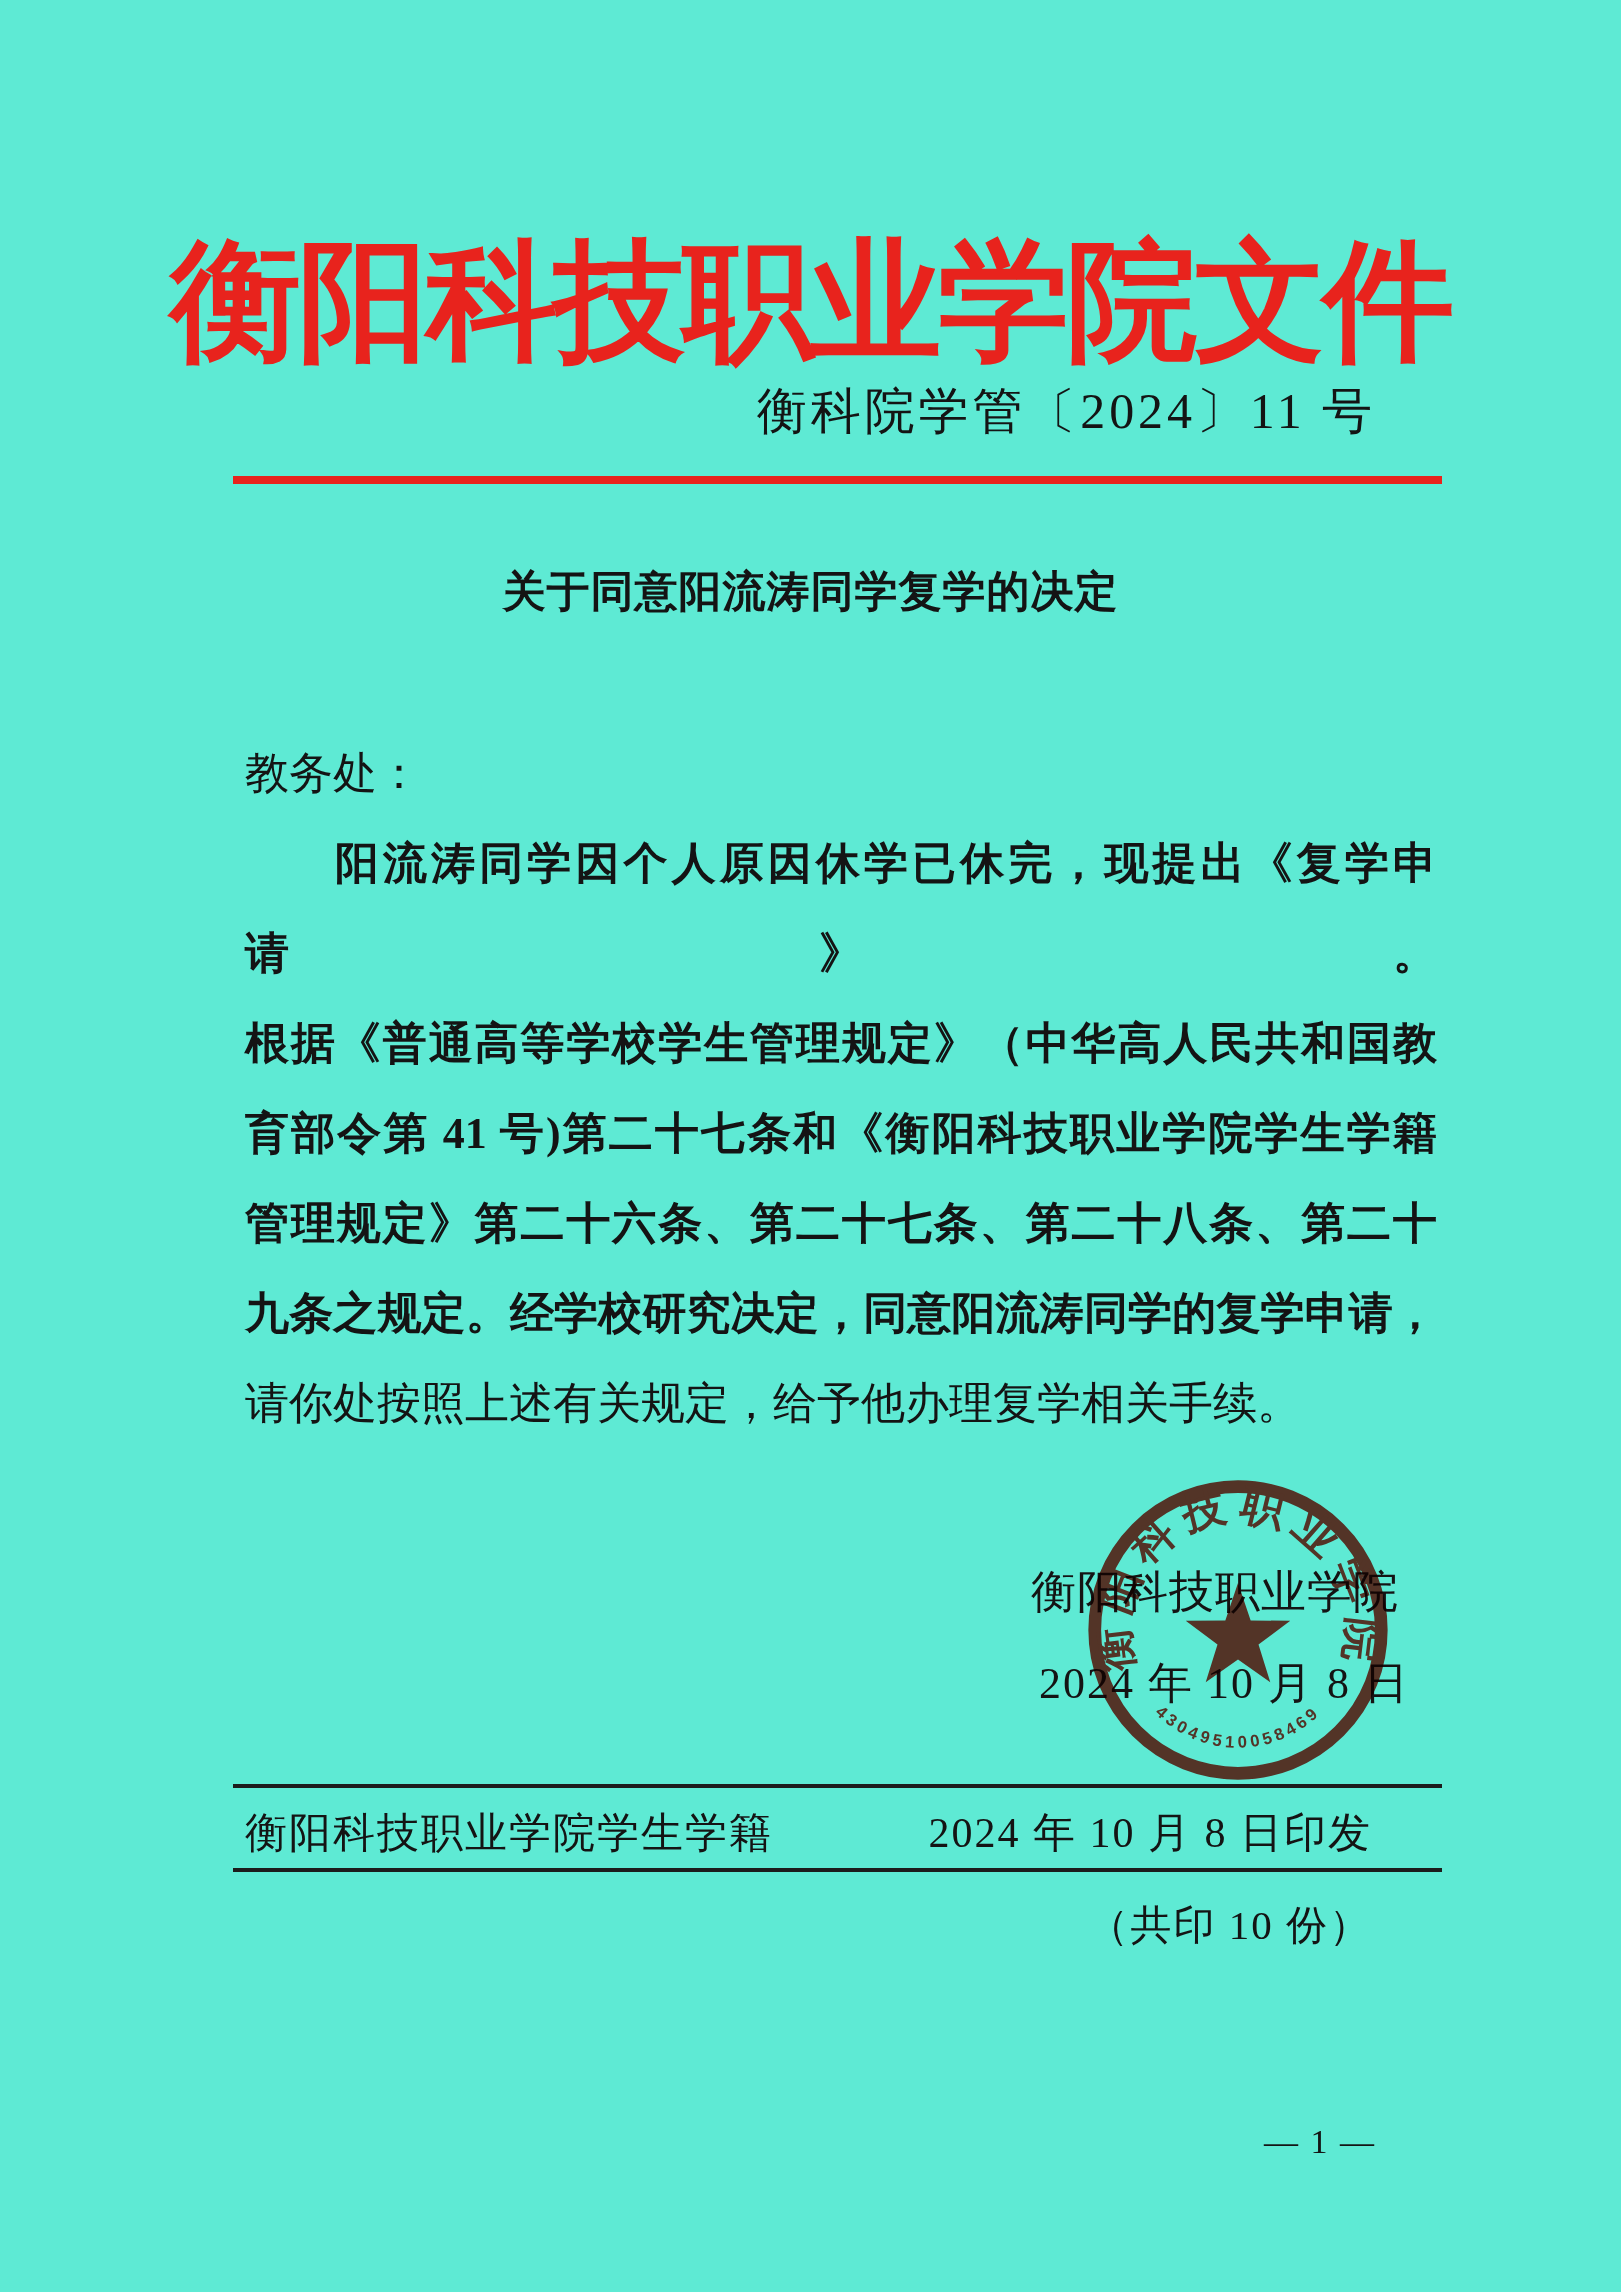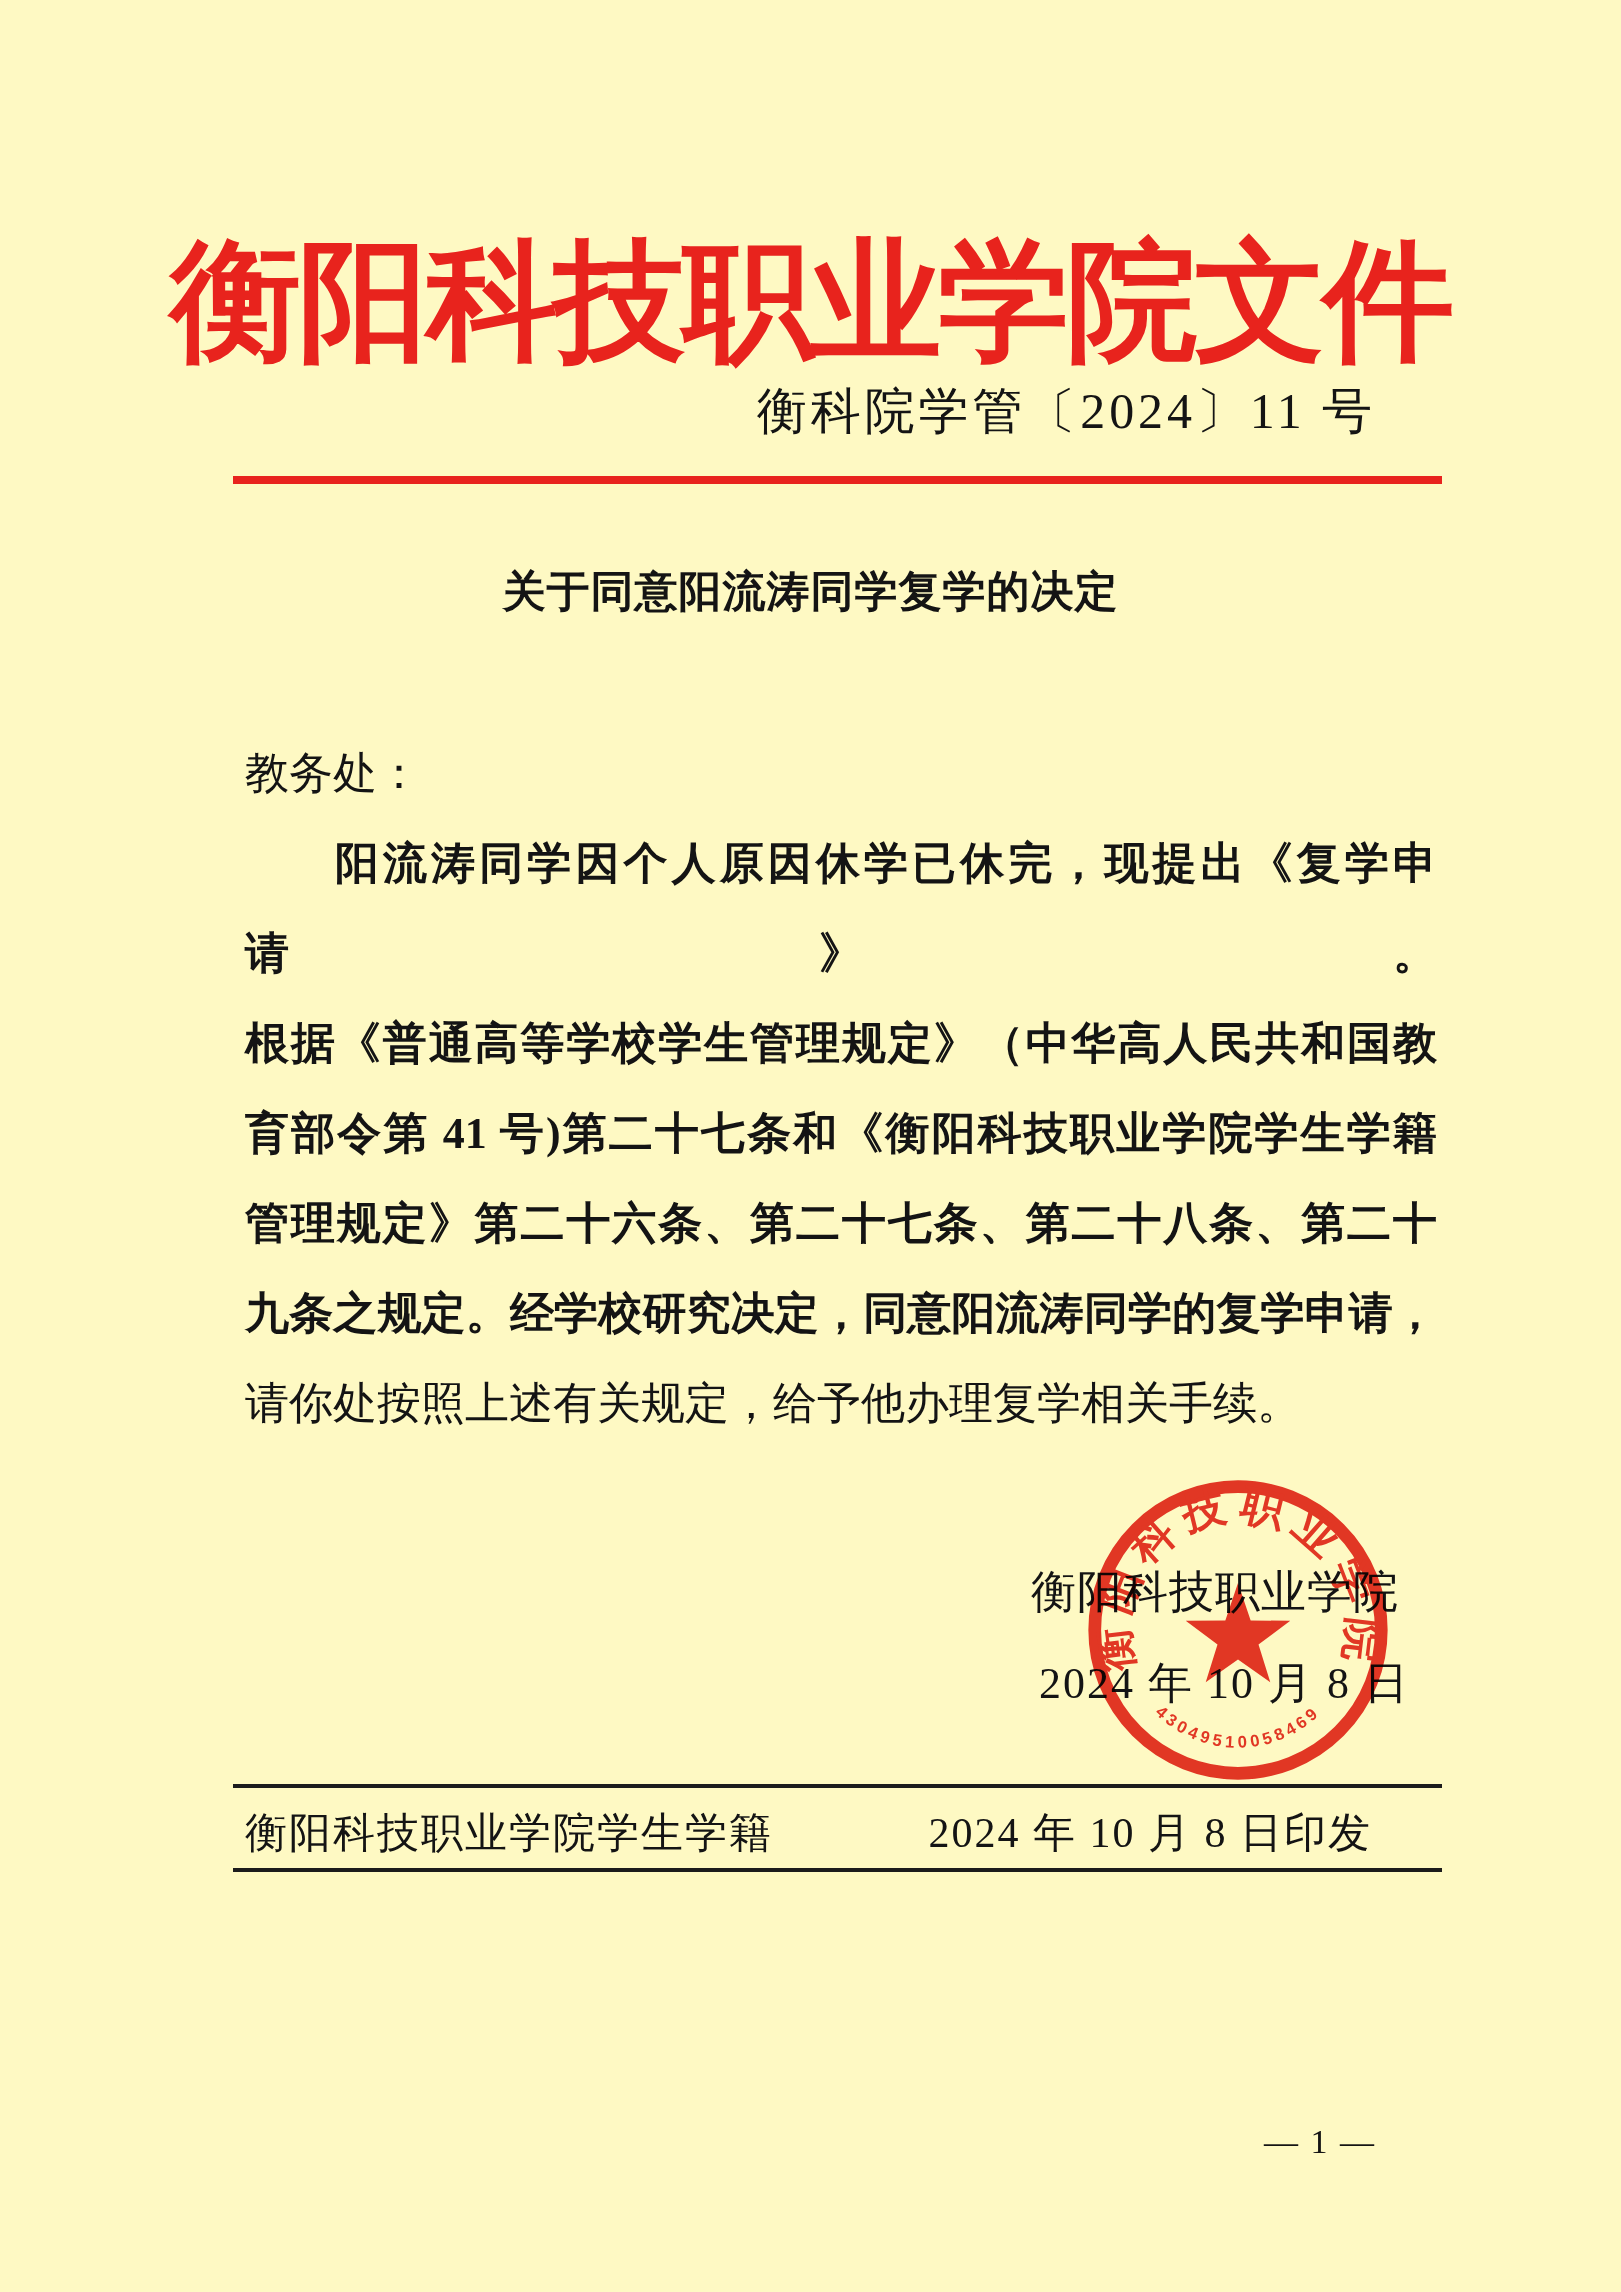--- a/index.html
+++ b/index.html
@@ -1,19 +1,19 @@
 <!DOCTYPE html>
 <html><head>
 <meta charset="utf-8">
 <style>
   html,body{margin:0;padding:0;background:#888;}
   .page{
     position:relative;
     width:1621px;height:2293px;
-    background:#fef9c3;
+    background:#5eead4;
     overflow:hidden;
     font-family:"Liberation Serif","DejaVu Serif",serif;
     color:#141414;
   }
   .main-title{
     position:absolute;top:214px;left:0;width:1621px;
     text-align:center;
     font-family:"Liberation Serif","DejaVu Serif",serif;
     font-weight:bold;
     font-size:131px;
@@ -136,17 +136,18 @@
     <text class="seal-number" fill="#e0281e">
       <textPath href="#sealArcBottom" startOffset="50%" text-anchor="middle">43049510058469</textPath>
     </text>
     <path class="seal-star" d="M160,112 L172.9,150.2 L213.3,150.7 L180.9,174.8 L192.9,213.3 L160,190 L127.1,213.3 L139.1,174.8 L106.7,150.7 L147.1,150.2 Z" fill="#e0281e"></path>
   </svg>
 
   <div class="footer-rule rule-1"></div>
   <div class="footer-issuer">衡阳科技职业学院学生学籍</div>
   <div class="footer-date">2024 年 10 月 8 日印发</div>
   <div class="footer-rule rule-2"></div>
+  <div class="footer-copies">（共印 10 份）</div>
 
   <div class="page-number">— 1 —</div>
 
 </div>
 
 
 </body></html>

